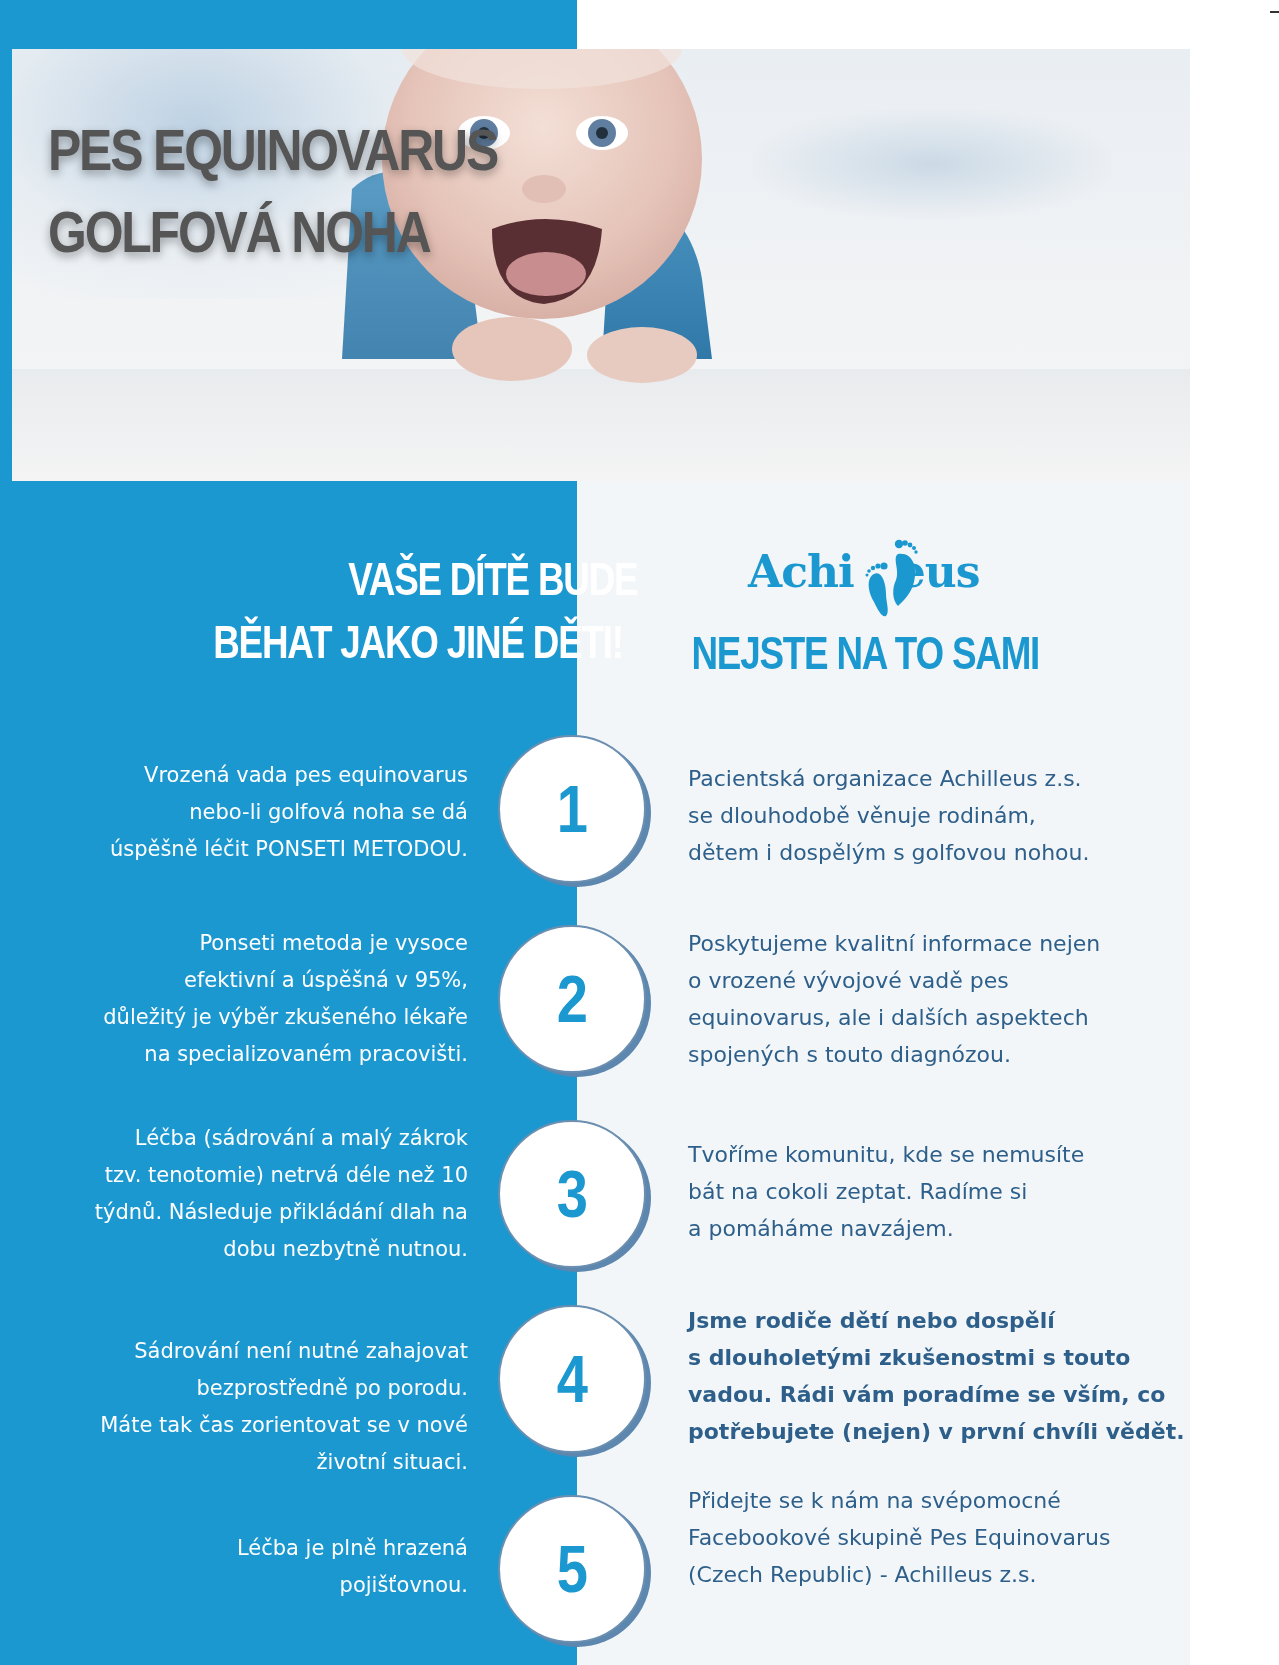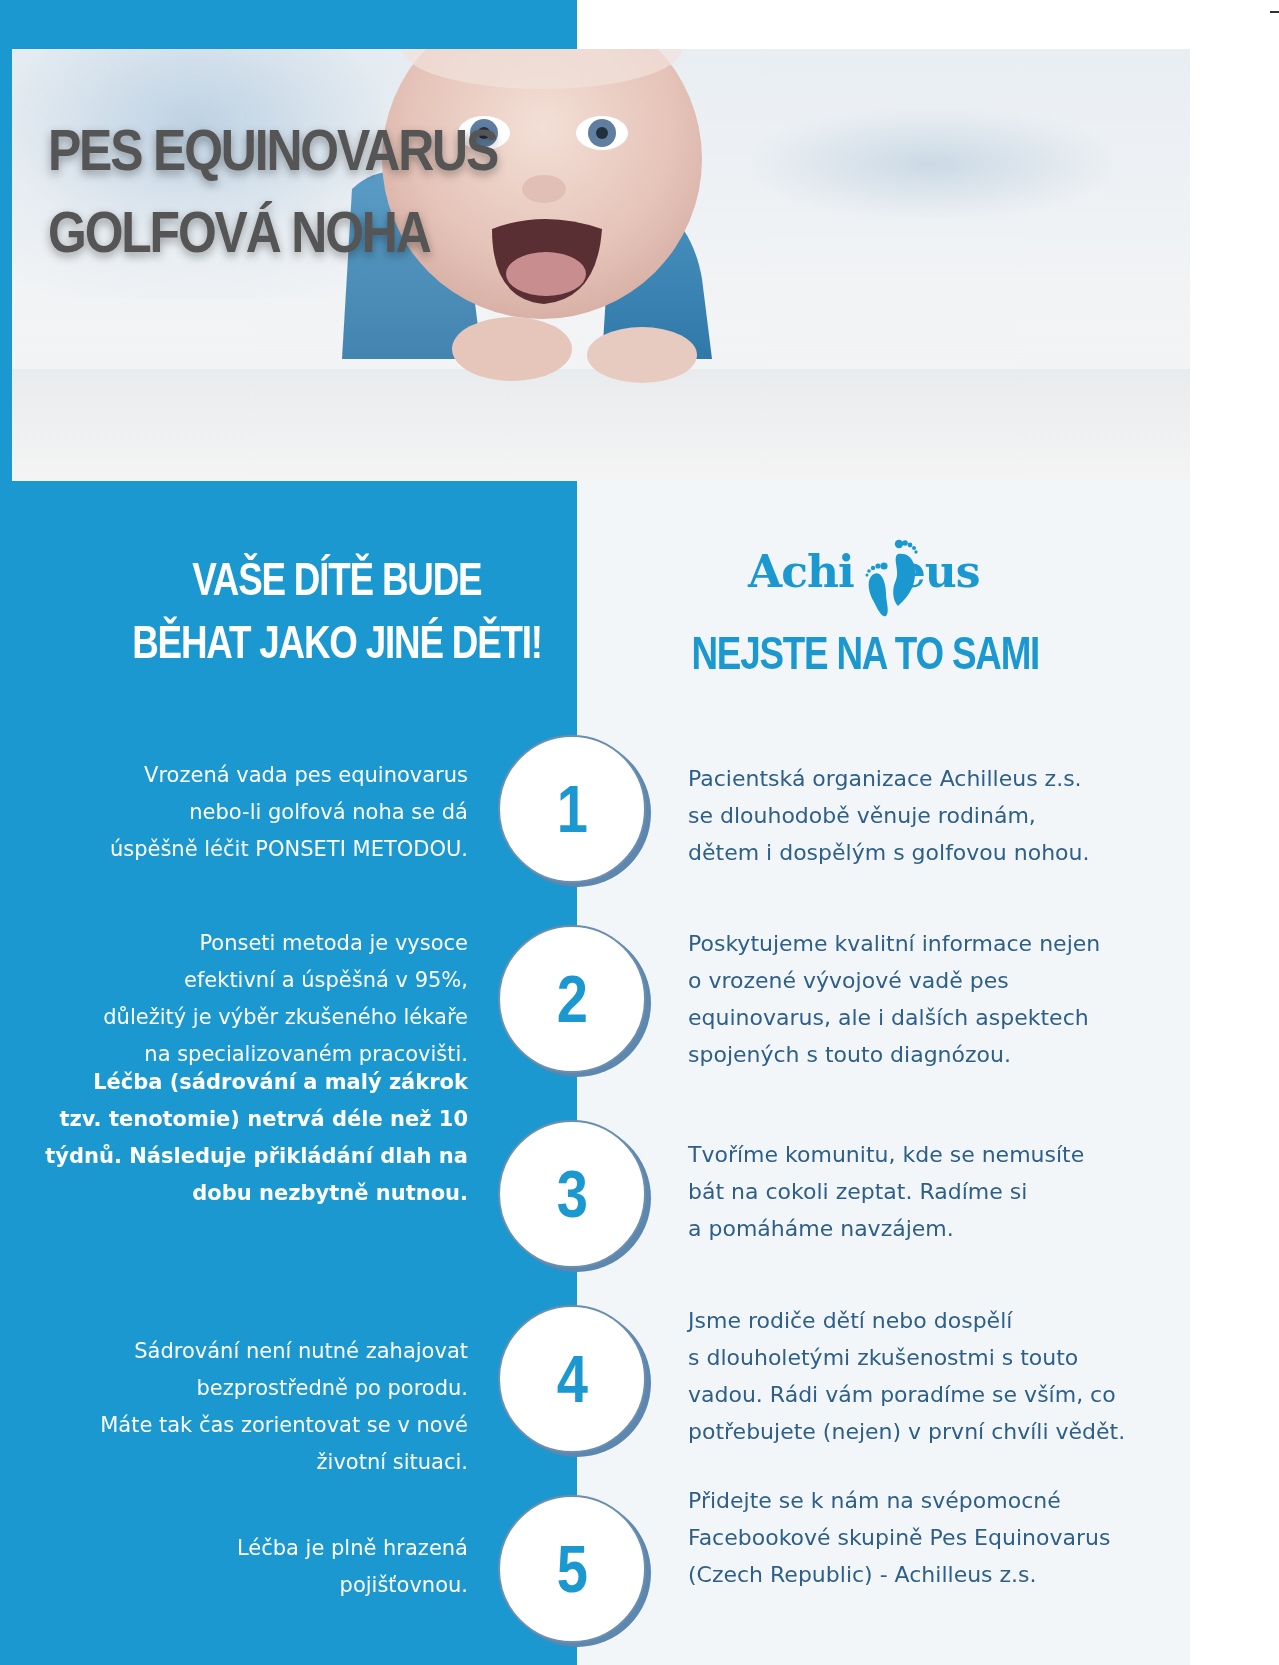--- a/index.html
+++ b/index.html
@@ -23,21 +23,21 @@
   
   .baby { position: absolute; left: 300px; top: 0; width: 470px; height: 340px; }
 
   .hero-title { position: absolute; left: 36px; top: 60px; font-family: "Liberation Sans", sans-serif;
           font-weight: 700; font-size: 58px; line-height: 82px; color: #555555; letter-spacing: -2.5px;
           transform: scaleX(0.86); transform-origin: left top; text-shadow: 0 4px 10px rgba(0,0,0,0.35); }
   .hero-intro { position: absolute; left: 48px; top: 302px; width: 1080px; font-family: "DejaVu Sans", sans-serif;
           font-size: 25px; line-height: 43px; color: #4A7BA3; }
 
   
-  .left-heading { position: absolute; left: 0; top: 548px; width: 674px; text-align: center;
+  .left-heading { position: absolute; left: 0; top: 548px; width: 674px; text-align: right;
           font-family: "Liberation Sans", sans-serif; font-weight: 700; font-size: 46px; line-height: 63px;
           color: #ffffff; letter-spacing: -1.5px; }
   .left-heading span { display: inline-block; transform: scaleX(0.8); }
   .logo { position: absolute; left: 748px; top: 536px; height: 80px; width: 250px; }
   .logo-text { position: absolute; left: 0; top: 10px; font-family: "DejaVu Serif", serif; font-weight: 700;
           font-size: 44px; color: #1C98D0; letter-spacing: -1px; }
   .logo-feet { position: absolute; left: 114px; top: 0; width: 62px; height: 84px; }
   .right-heading { position: absolute; left: 577px; top: 622px; width: 560px; text-align: center;
           font-family: "Liberation Sans", sans-serif; font-weight: 700; font-size: 46px; line-height: 63px;
           color: #1C98D0; letter-spacing: -1.5px; padding-left: 16px; }
@@ -152,39 +152,39 @@
 důležitý je výběr zkušeného lékaře
 na specializovaném pracovišti.</p>
 <div class="num-circle" style="top:925px;">
     <span>2</span>
   </div>
 <p class="row-right" style="top:925px;">Poskytujeme kvalitní informace nejen
 o vrozené vývojové vadě pes
 equinovarus, ale i dalších aspektech
 spojených s touto diagnózou.</p>
 
-<p class="row-left" style="top:1064px;font-weight:bold;">Léčba (sádrování a malý zákrok
+<p class="row-left" style="top:1120px;">Léčba (sádrování a malý zákrok
 tzv. tenotomie) netrvá déle než 10
 týdnů. Následuje přikládání dlah na
 dobu nezbytně nutnou.</p>
 <div class="num-circle" style="top:1120px;">
     <span>3</span>
   </div>
 <p class="row-right" style="top:1136px;">Tvoříme komunitu, kde se nemusíte
 bát na cokoli zeptat. Radíme si
 a pomáháme navzájem.</p>
 
 <p class="row-left" style="top:1302px;margin-top:31px;">Sádrování není nutné zahajovat
 bezprostředně po porodu.
 Máte tak čas zorientovat se v nové
 životní situaci.</p>
 <div class="num-circle" style="top:1305px;">
     <span>4</span>
   </div>
-<p class="row-right" style="top:1302px;">Jsme rodiče dětí nebo dospělí
+<p class="row-right" style="top:1302px;font-weight:bold;">Jsme rodiče dětí nebo dospělí
 s dlouholetými zkušenostmi s touto
 vadou. Rádi vám poradíme se vším, co
 potřebujete (nejen) v první chvíli vědět.</p>
 
 <p class="row-left" style="top:1530px;text-align:right;">Léčba je plně hrazená
 pojišťovnou.</p>
 <div class="num-circle" style="top:1495px;">
     <span>5</span>
   </div>
 <p class="row-right" style="top:1482px;">Přidejte se k nám na svépomocné

